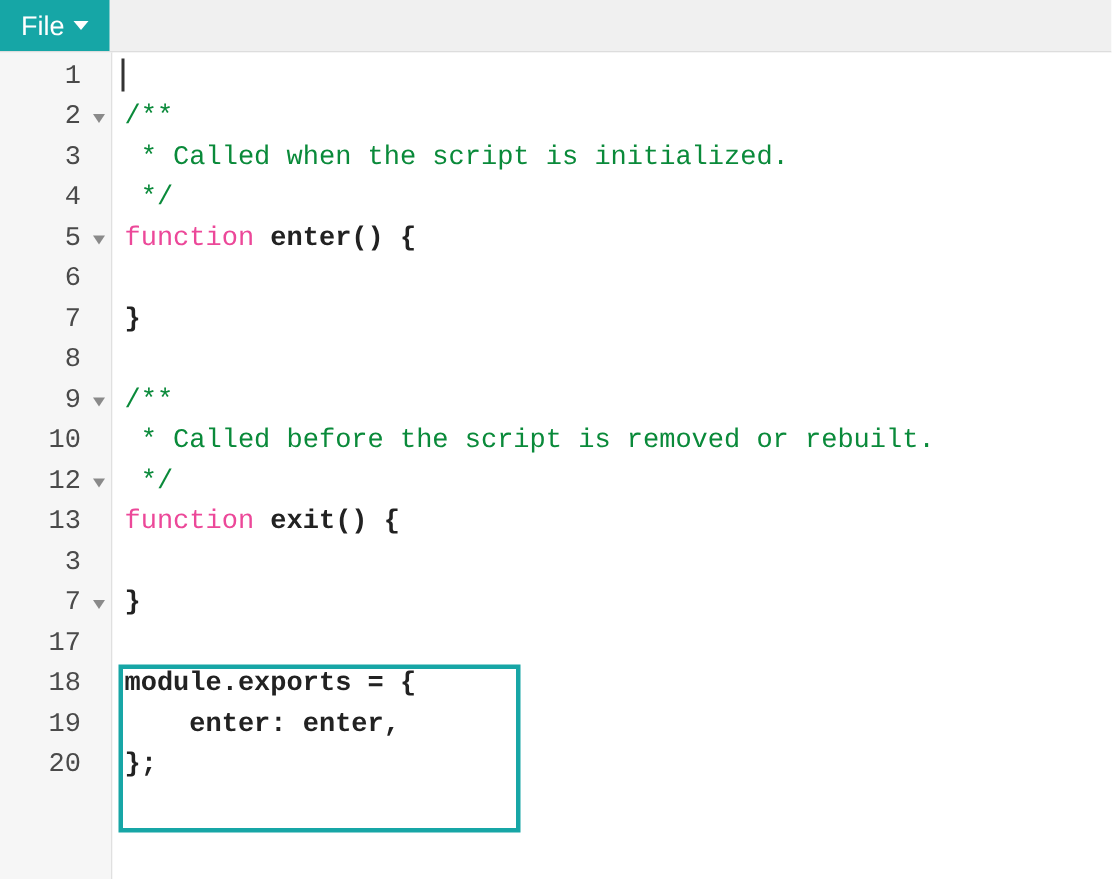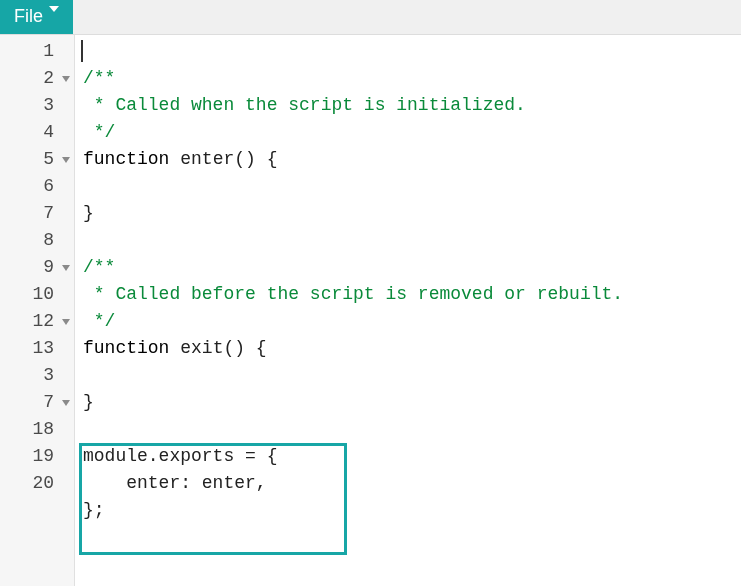--- a/index.html
+++ b/index.html
@@ -16,21 +16,21 @@
     height: 35px;
     background: #f0f0f0;
     border-bottom: 1px solid #ddd;
   }
   .file-menu {
     background: #16A6A6;
     color: #fff;
     padding: 6px 14px;
     cursor: pointer;
     display: flex;
-    align-items: flex-start;
+    align-items: center;
     gap: 6px;
     font-family: 'Segoe UI', Arial, sans-serif;
     font-size: 18px;
   }
   .file-menu .caret {
     width: 0; height: 0;
     border-left: 5px solid transparent;
     border-right: 5px solid transparent;
     border-top: 6px solid #fff;
   }
@@ -69,22 +69,22 @@
     position: relative;
     background: #fff;
   }
   .line {
     height: 27px;
     line-height: 27px;
     padding-left: 8px;
     white-space: pre;
   }
   .tok-comment { color: #0a8a3a; }
-  .tok-keyword { color: #000000; }
-  .tok-ident   { color: #222; }
+  .tok-keyword { color: #ec4899; }
+  .tok-ident   { color: #222; font-weight: bold; }
   .cursor {
     display: inline-block;
     width: 2px;
     height: 22px;
     background: #333;
     vertical-align: middle;
     margin-left: -2px;
   }
   .highlight-box {
     position: absolute;
@@ -115,20 +115,21 @@
     <div class="gutter-row"><span>5</span><span class="fold"></span></div>
     <div class="gutter-row"><span>6</span></div>
     <div class="gutter-row"><span>7</span></div>
     <div class="gutter-row"><span>8</span></div>
     <div class="gutter-row"><span>9</span><span class="fold"></span></div>
     <div class="gutter-row"><span>10</span></div>
     <div class="gutter-row"><span>12</span><span class="fold"></span></div>
     <div class="gutter-row"><span>13</span></div>
     <div class="gutter-row"><span>3</span></div>
     <div class="gutter-row"><span>7</span><span class="fold"></span></div>
+    <div class="gutter-row"><span>17</span></div>
     <div class="gutter-row"><span>18</span></div>
     <div class="gutter-row"><span>19</span></div>
     <div class="gutter-row"><span>20</span></div>
   </div>
 
   <div class="code">
     <div class="line"><span class="cursor"></span><span></span></div>
     <div class="line"><span class="tok-comment">/**</span></div>
     <div class="line"><span class="tok-comment"> * Called when the script is initialized.</span></div>
     <div class="line"><span class="tok-comment"> */</span></div>

